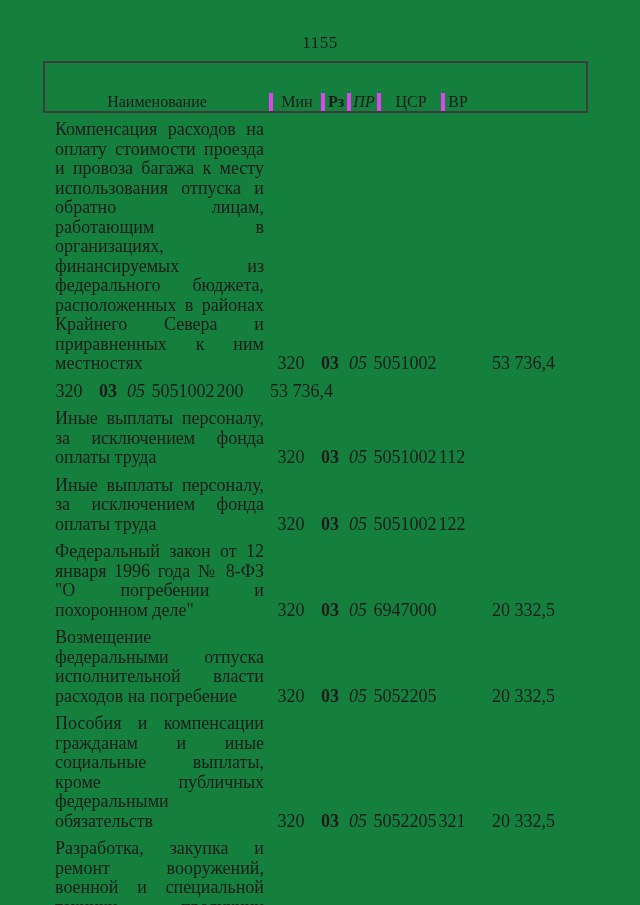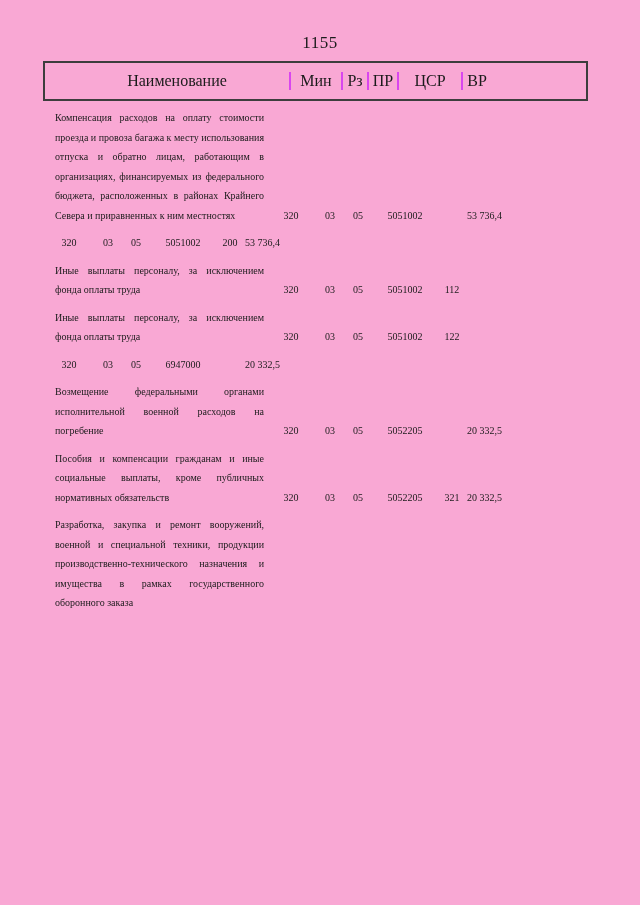--- a/index.html
+++ b/index.html
@@ -5,83 +5,82 @@
   * { margin: 0; padding: 0; box-sizing: border-box; }
   html, body { background: #ffffff; }
   body {
     font-family: "Liberation Serif", "DejaVu Serif", serif;
     color: #1b1b1b;
   }
   .page {
     position: relative;
     width: 640px;
     height: 905px;
-    background: #f9a8d4;
+    background: #15803d;
     overflow: hidden;
   }
   .page-number {
     margin-top: 33px;
     text-align: center;
     font-size: 17px;
     line-height: 20px;
     letter-spacing: 0.5px;
   }
   .doc-table {
     width: 545px;
     margin-left: 43px;
     margin-top: 8px;
   }
   .thead {
     display: flex;
-    height: 40px;
+    height: 52px;
     border: 2px solid #3d3d3d;
-    align-items: center;
-    padding-left: 20px;
+    align-items: flex-end;
   }
   .thead .cell {
     display: flex;
     align-items: center;
     justify-content: center;
     font-size: 16px;
-    border-left: 2px solid #d946ef;
+    border-left: 4px solid #d946ef;
     white-space: nowrap;
   }
   .thead .cell:first-child { border-left: none; }
   
   .c-name { width: 222px; flex: 0 0 222px; }
   .c-min  { width: 52px;  flex: 0 0 52px; }
-  .c-rz   { width: 26px;  flex: 0 0 26px; }
-  .c-pr   { width: 30px;  flex: 0 0 30px; }
+  .c-rz   { width: 26px;  flex: 0 0 26px; font-weight: bold; }
+  .c-pr   { width: 30px;  flex: 0 0 30px; font-style: italic; }
   .c-csr  { width: 64px;  flex: 0 0 64px; }
   .c-vr   { width: 30px;  flex: 0 0 30px; }
   .c-sum  { width: 121px; flex: 0 0 121px; }
   .thead .c-name { width: 224px; flex-basis: 224px; } 
 
   .tbody { margin-top: 7px; }
   .trow {
     display: flex;
     align-items: flex-end;
     margin-bottom: 8px;
   }
   .trow .cell {
-    font-size: 10px;
+    font-size: 18px;
     line-height: 19.5px;
   }
   .trow .c-name {
     text-align: justify;
     padding-left: 12px;
     padding-right: 1px;
     hyphens: none;
   }
   .trow .c-min, .trow .c-rz, .trow .c-pr, .trow .c-csr, .trow .c-vr {
     text-align: center;
     white-space: nowrap;
   }
   .trow .c-sum {
-    text-align: left;
+    text-align: center;
     padding-right: 8px;
     white-space: nowrap;
   }
 </style>
 </head>
 <body>
 
 <div class="page">
   <div class="page-number">1155</div>
 
@@ -127,40 +126,41 @@
   <div class="trow">
     <div class="cell c-name">Иные выплаты персоналу, за исключением фонда оплаты труда</div>
     <div class="cell c-min">320</div>
     <div class="cell c-rz">03</div>
     <div class="cell c-pr">05</div>
     <div class="cell c-csr">5051002</div>
     <div class="cell c-vr">122</div>
   </div>
 
   <div class="trow">
+    <div class="cell c-name">Федеральный закон от 12 января 1996 года № 8-ФЗ "О погребении и похоронном деле"</div>
     <div class="cell c-min">320</div>
     <div class="cell c-rz">03</div>
     <div class="cell c-pr">05</div>
     <div class="cell c-csr">6947000</div>
     <div class="cell c-vr"></div>
     <div class="cell c-sum">20 332,5</div>
   </div>
 
   <div class="trow">
-    <div class="cell c-name">Возмещение федеральными органами исполнительной военной расходов на погребение</div>
+    <div class="cell c-name">Возмещение федеральными отпуска исполнительной власти расходов на погребение</div>
     <div class="cell c-min">320</div>
     <div class="cell c-rz">03</div>
     <div class="cell c-pr">05</div>
     <div class="cell c-csr">5052205</div>
     <div class="cell c-vr"></div>
     <div class="cell c-sum">20 332,5</div>
   </div>
 
   <div class="trow">
-    <div class="cell c-name">Пособия и компенсации гражданам и иные социальные выплаты, кроме публичных нормативных обязательств</div>
+    <div class="cell c-name">Пособия и компенсации гражданам и иные социальные выплаты, кроме публичных федеральными обязательств</div>
     <div class="cell c-min">320</div>
     <div class="cell c-rz">03</div>
     <div class="cell c-pr">05</div>
     <div class="cell c-csr">5052205</div>
     <div class="cell c-vr">321</div>
     <div class="cell c-sum">20 332,5</div>
   </div>
 
   <div class="trow">
     <div class="cell c-name">Разработка, закупка и ремонт вооружений, военной и специальной техники, продукции производственно-технического назначения и имущества в рамках государственного оборонного заказа</div>

